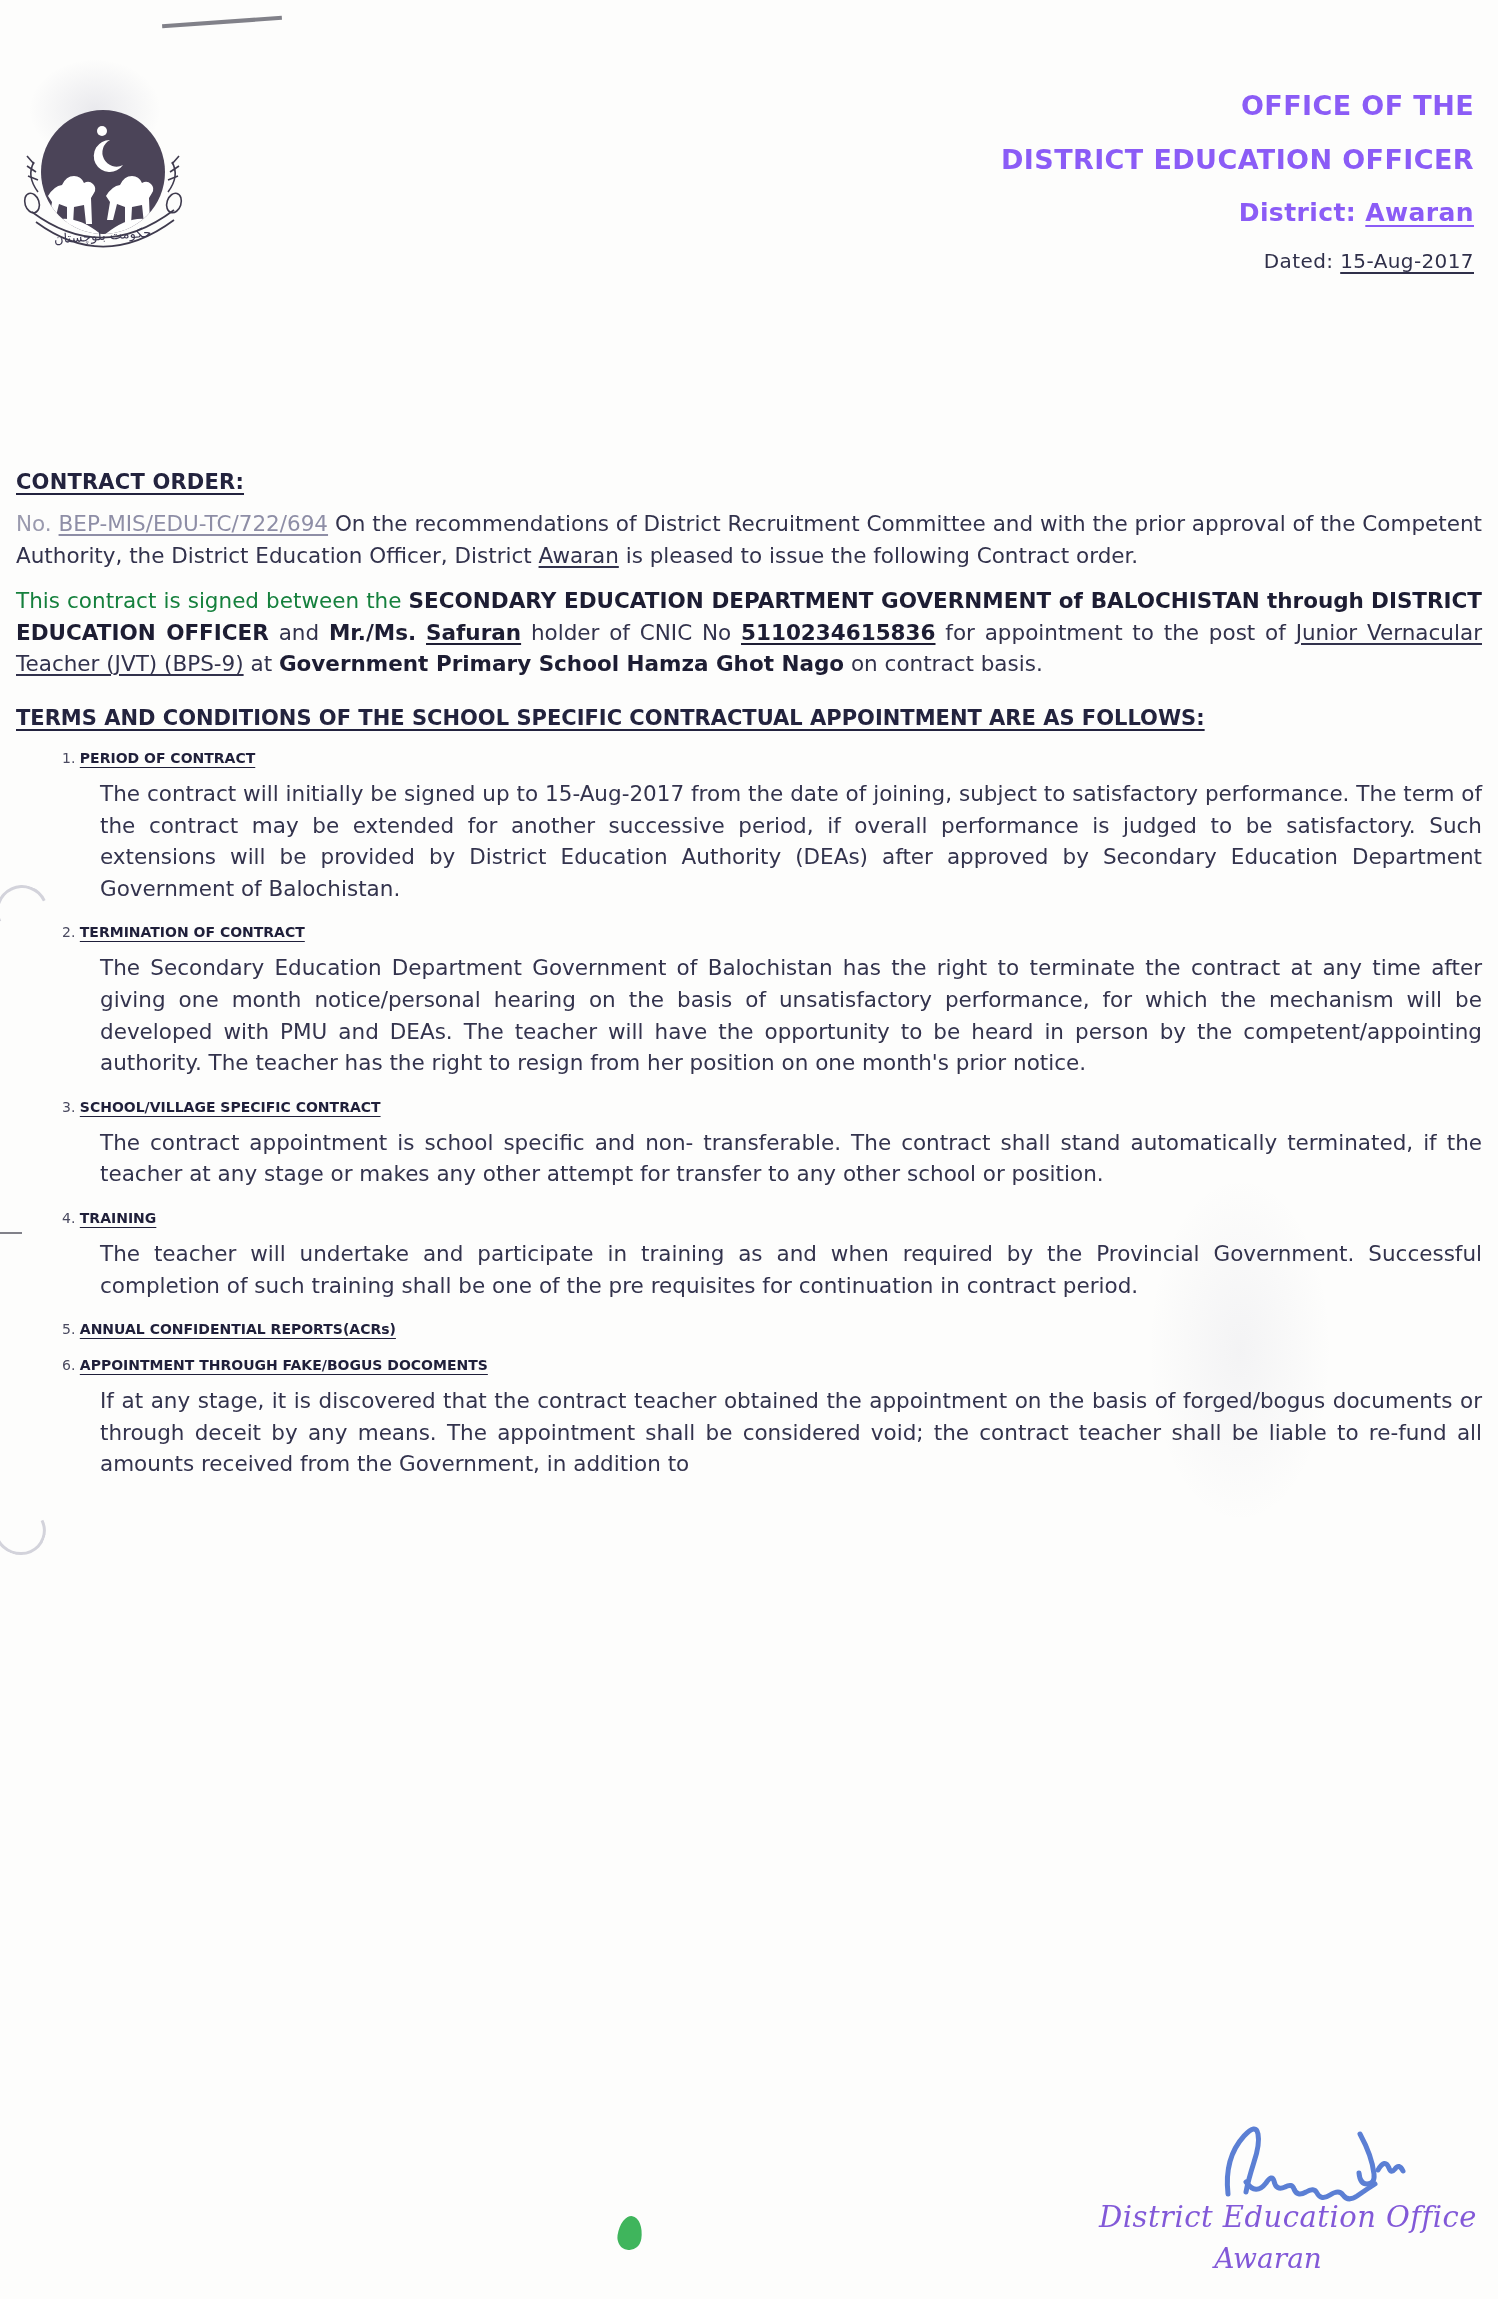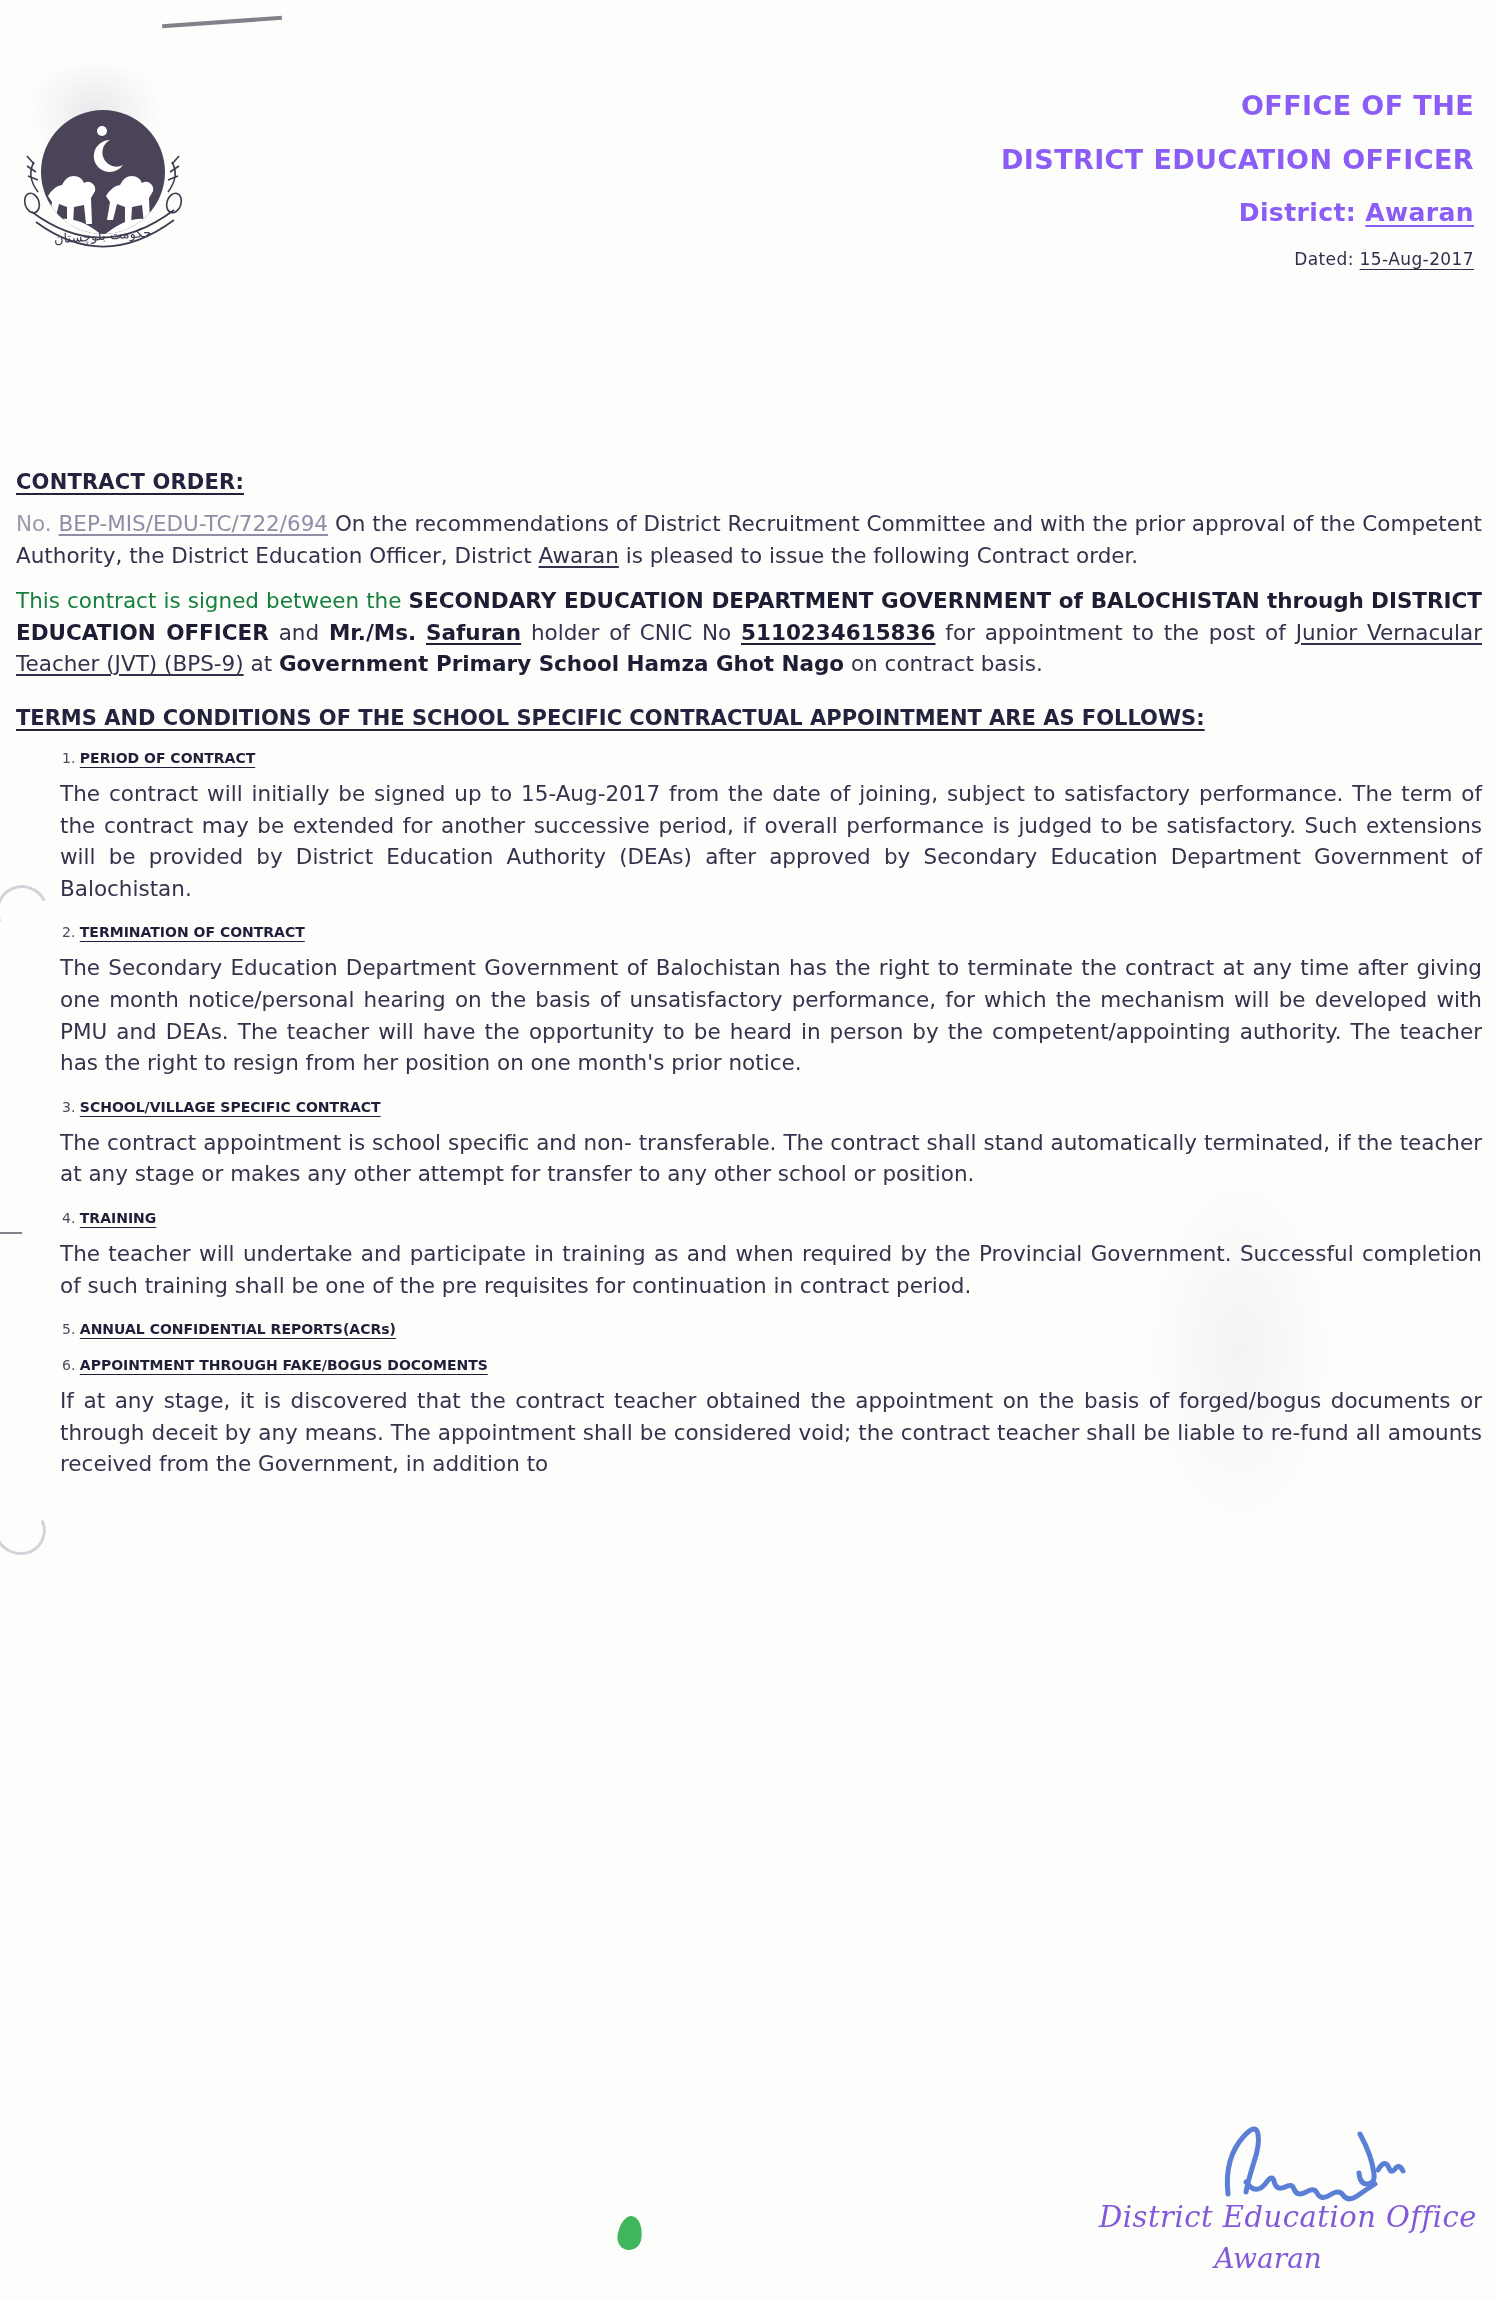--- a/index.html
+++ b/index.html
@@ -71,21 +71,21 @@
     font-family: "DejaVu Sans", sans-serif;
     font-weight: bold;
     color: #8b5cf6;
     letter-spacing: .4px;
     line-height: 1.0;
   }
   .hdr-1 { font-size: 27px; margin-bottom: 27px; }
   .hdr-2 { font-size: 27px; margin-bottom: 27px; }
   .hdr-3 { font-size: 25px; margin-bottom: 26px; }
   .hdr-4 {
-    font-size: 17px;
+    font-size: 20px;
     font-weight: normal;
     color: #30304a;
   }
   .u { text-decoration: underline; text-underline-offset: 4px; }
 
   
   .body-area {
     position: absolute;
     left: 16px;
     top: 470px;
@@ -134,21 +134,21 @@
     margin-top: 20px;
   }
   .clause-num { color: #4a4a60; }
   .clause-name {
     font-weight: bold;
     text-decoration: underline;
     text-underline-offset: 4px;
     color: #1f1f3a;
   }
   .clause-body {
-    margin: 12px 0 0 44px;
+    margin: 12px 0 0 84px;
     font-size: 21.5px;
     line-height: 1.47;
     text-align: justify;
     color: #33334d;
   }
 
   
   .sig-wrap {
     position: absolute;
     right: 10px;

